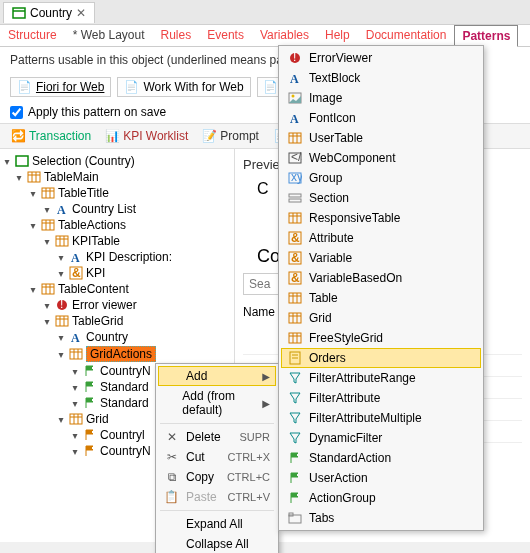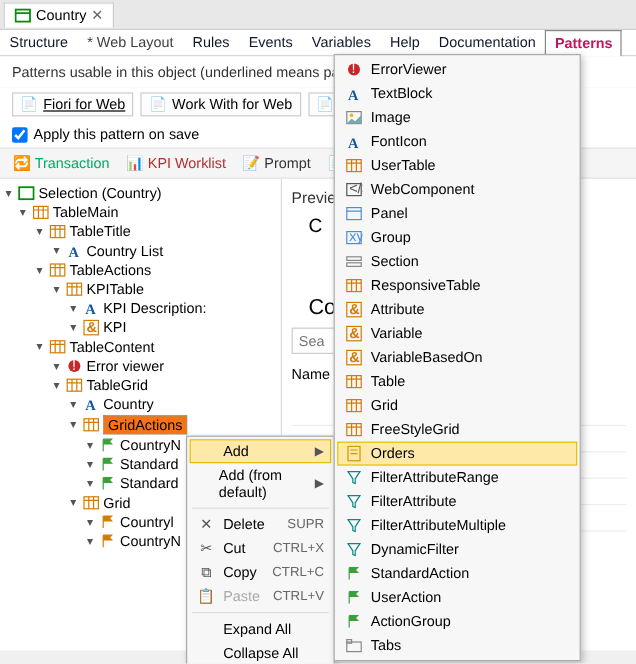--- a/index.html
+++ b/index.html
@@ -2,21 +2,21 @@
 <html><head>
 <meta charset="utf-8">
 <style>
 * { margin: 0; padding: 0; box-sizing: border-box; font-family: "Segoe UI", Tahoma, sans-serif; font-size: 12px; }
 body { background: #f0f0f0; width: 530px; height: 553px; overflow: hidden; position: relative; }
 .tab-bar { display: flex; align-items: center; background: #e8e8e8; height: 25px; padding-left: 3px; border-bottom: 1px solid #d0d0d0; }
 .doc-tab { display: flex; align-items: center; background: #fff; padding: 3px 8px; border: 1px solid #ccc; border-bottom: none; gap: 4px; }
 .doc-tab .close { color: #666; cursor: pointer; }
 .icon-small { width: 14px; height: 14px; display: inline-block; flex-shrink: 0; }
 .section-tabs { display: flex; background: #fff; border-bottom: 1px solid #ccc; height: 22px; align-items: flex-end; }
-.stab { padding: 3px 7px; color: #0f172a; cursor: pointer; border: 1px solid transparent; }
+.stab { padding: 3px 7px; color: #ef4444; cursor: pointer; border: 1px solid transparent; }
 .stab.wl { color: #404040; text-align: center; }
 .stab.active { color: #be185d; font-weight: 600; border: 1px solid #888; border-bottom: 1px solid #fff; background: #fff; position: relative; top: 1px; }
 .desc { padding: 6px 10px; color: #333; background: #fff; }
 .patterns-row { display: flex; gap: 6px; padding: 4px 10px; background: #fff; }
 .pbtn { display: flex; align-items: center; gap: 4px; border: 1px solid #ccc; background: #fdfdfd; padding: 2px 6px; cursor: pointer; }
 .pbtn u { }
 .apply-row { display: flex; align-items: center; gap: 5px; padding: 4px 10px; background: #fff; border-bottom: 1px solid #ddd; }
 .toolbar2 { display: flex; align-items: center; gap: 4px; padding: 3px 6px; background: #f5f5f5; border-bottom: 1px solid #ddd; }
 .tbtn { display: flex; align-items: center; gap: 3px; padding: 2px 5px; cursor: pointer; color: #0a6; }
 .tbtn.k { color: #b03030; }
@@ -443,29 +443,20 @@
           <rect x="1" y="2" width="12" height="10" fill="none" stroke="#555"></rect>
           <text x="3" y="10" font-size="7" fill="#555">&lt;/&gt;</text>
         </svg>
       </span>
       <span>WebComponent</span>
     </div>
     <div class="mm-item">
       <span class="ic">
         <svg width="14" height="14" viewBox="0 0 14 14">
           <rect x="1" y="2" width="12" height="10" fill="none" stroke="#4a90d9"></rect>
-          <line x1="1" y1="5" x2="13" y2="5" stroke="#4a90d9"></line>
-        </svg>
-      </span>
-      <span>Panel</span>
-    </div>
-    <div class="mm-item">
-      <span class="ic">
-        <svg width="14" height="14" viewBox="0 0 14 14">
-          <rect x="1" y="2" width="12" height="10" fill="none" stroke="#4a90d9"></rect>
           <text x="3" y="10" font-size="7" fill="#4a90d9">xy</text>
         </svg>
       </span>
       <span>Group</span>
     </div>
     <div class="mm-item">
       <span class="ic">
         <svg width="14" height="14" viewBox="0 0 14 14">
           <rect x="1" y="3" width="12" height="3" fill="none" stroke="#888"></rect>
           <rect x="1" y="8" width="12" height="3" fill="none" stroke="#888"></rect>

